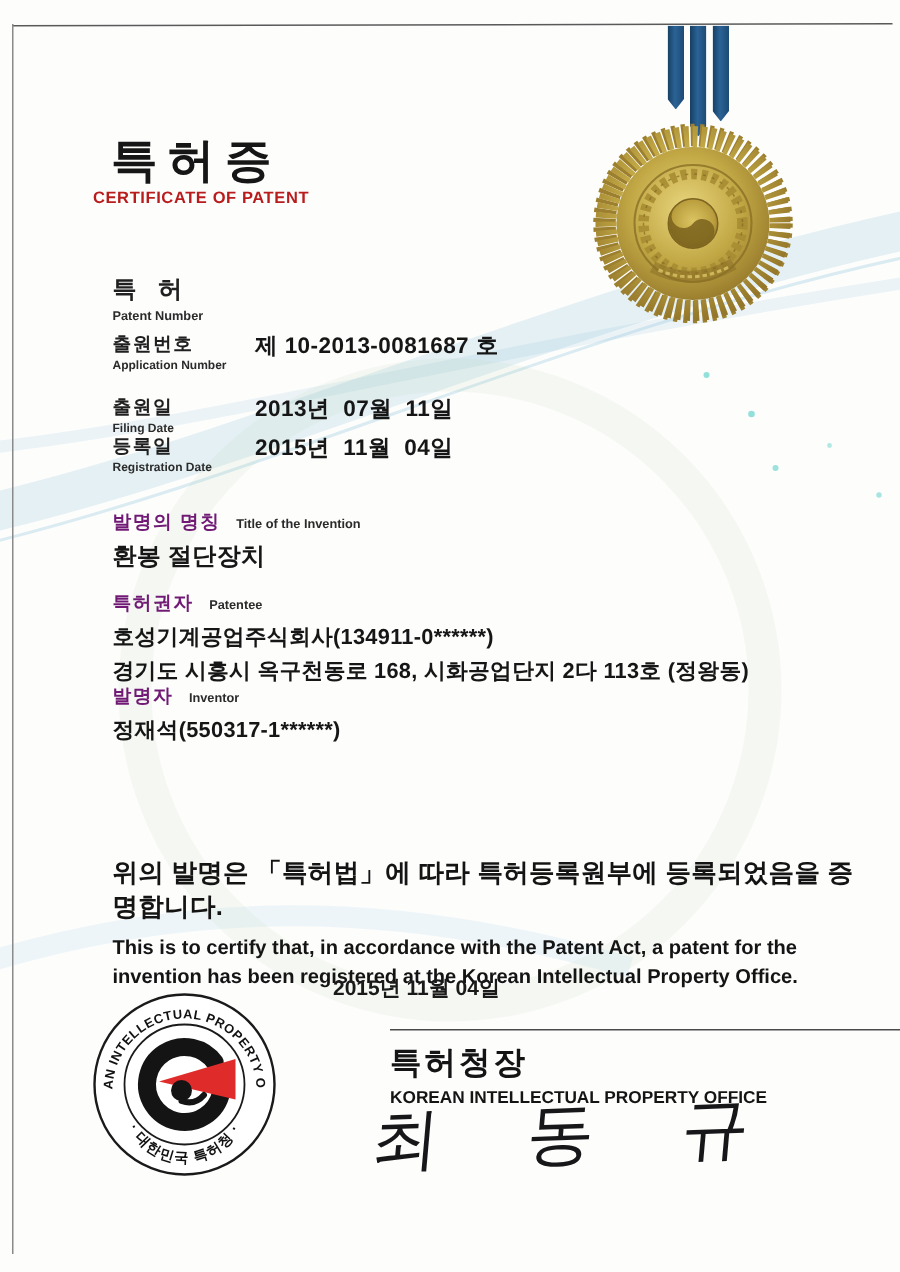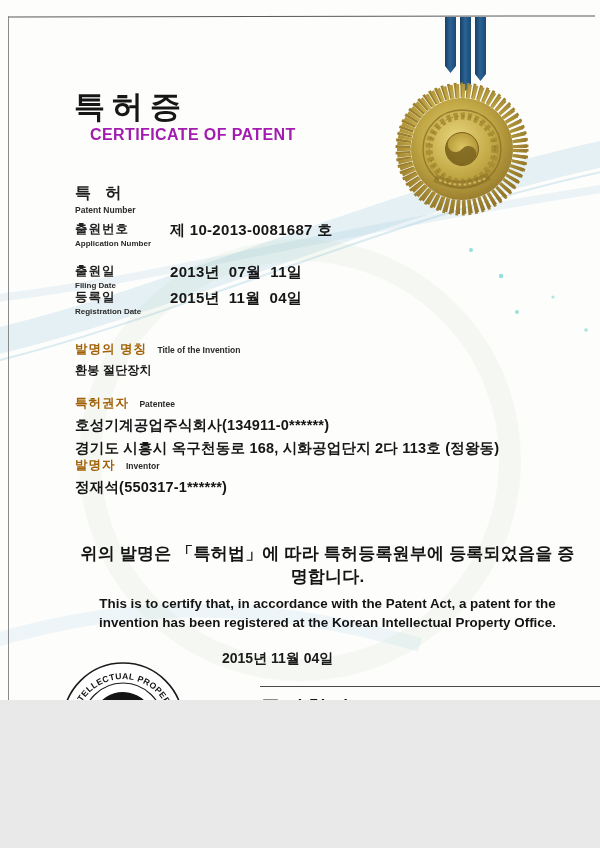--- a/index.html
+++ b/index.html
@@ -1,28 +1,28 @@
 <!DOCTYPE html>
 <html><head>
 <meta charset="utf-8">
 <style>
   html,body{margin:0;padding:0;background:#e9e9e9;}
   .page{
-    position:relative;width:600px;height:700px;margin:0 auto;
+    position:relative;width:600px;height:848px;margin:0 auto;
     background:#fdfdfc;overflow:hidden;
     font-family:"Liberation Sans","DejaVu Sans",sans-serif;color:#1a1a1a;
   }
   
   .rule-top{position:absolute;left:8px;right:5px;top:16px;height:1px;background:#5a5a5a;transform:rotate(-0.12deg);}
   .rule-left{position:absolute;left:8px;top:16px;width:1px;height:820px;background:#8a8a8a;}
   .watermark{position:absolute;inset:0;pointer-events:none;}
 
   
   .title-ko{position:absolute;left:74px;top:86px;font-size:31px;font-weight:bold;letter-spacing:7px;color:#161616;}
-  .title-en{position:absolute;left:90px;top:126px;font-size:16px;font-weight:bold;letter-spacing:.4px;color:#a21caf;}
+  .title-en{position:absolute;left:62px;top:126px;font-size:11px;font-weight:bold;letter-spacing:.4px;color:#b91c1c;}
 
   
   .ribbon-group{position:absolute;left:445px;top:17px;display:flex;gap:4px;z-index:1;}
   .ribbon{width:11px;background:linear-gradient(90deg,#173f63,#2b6396 45%,#1c4a74);}
   .ribbon.r1{height:56px;}.ribbon.r2{height:74px;}.ribbon.r3{height:64px;}
   .ribbon{clip-path:polygon(0 0,100% 0,100% calc(100% - 7px),50% 100%,0 calc(100% - 7px));}
   .medal{position:absolute;left:393px;top:80px;z-index:2;}
 
   
   .row{position:absolute;left:75px;display:flex;align-items:flex-start;}
@@ -30,27 +30,27 @@
   .lbl .ko{font-weight:bold;font-size:12.5px;letter-spacing:1px;display:block;color:#202020;}
   .lbl .en{font-size:8px;color:#2b2b2b;display:block;margin-top:1px;font-weight:bold;}
   .row.patent .lbl .ko{font-size:16px;letter-spacing:5px;}
   .row.patent .lbl .en{font-size:8.5px;}
   .val{font-weight:bold;white-space:pre;color:#161616;}
   .row.patent .val{font-size:19px;margin-top:-2px;letter-spacing:.5px;}
   .val.std{font-size:15px;letter-spacing:.3px;}
 
   
   .sec{position:absolute;left:75px;}
-  .sec .head .ko{font-weight:bold;font-size:12.5px;letter-spacing:1px;color:#a16207;}
+  .sec .head .ko{font-weight:bold;font-size:12.5px;letter-spacing:1px;color:#701a75;}
   .sec .head .en{font-size:8.5px;font-weight:bold;color:#2b2b2b;margin-left:6px;}
   .sec .line{font-weight:bold;font-size:14.5px;margin-top:4px;color:#161616;letter-spacing:.2px;}
-  .sec .line.big{font-size:12px;}
-
-  
-  .statement{position:absolute;left:75px;top:542px;width:505px;text-align:center;}
+  .sec .line.big{font-size:16px;}
+
+  
+  .statement{position:absolute;left:75px;top:570px;width:505px;}
   .statement .ko{font-size:17px;font-weight:bold;letter-spacing:.2px;color:#141414;}
   .statement .en{font-size:13.4px;font-weight:bold;line-height:1.38;margin-top:7px;color:#141414;}
 
   
   .issue-date{position:absolute;left:222px;top:650px;font-size:14px;font-weight:bold;white-space:pre;}
   .sign-block{position:absolute;left:230px;top:686px;width:362px;border-top:1.5px solid #4a4a4a;padding-top:7px;margin-left:30px;}
   .sign-block .office-ko{font-size:21px;font-weight:bold;letter-spacing:2px;color:#141414;}
   .sign-block .office-en{font-size:11.5px;font-weight:bold;margin-top:3px;line-height:1.25;color:#141414;}
   .signature{
     position:absolute;left:248px;top:726px;font-size:45px;color:#17171a;

